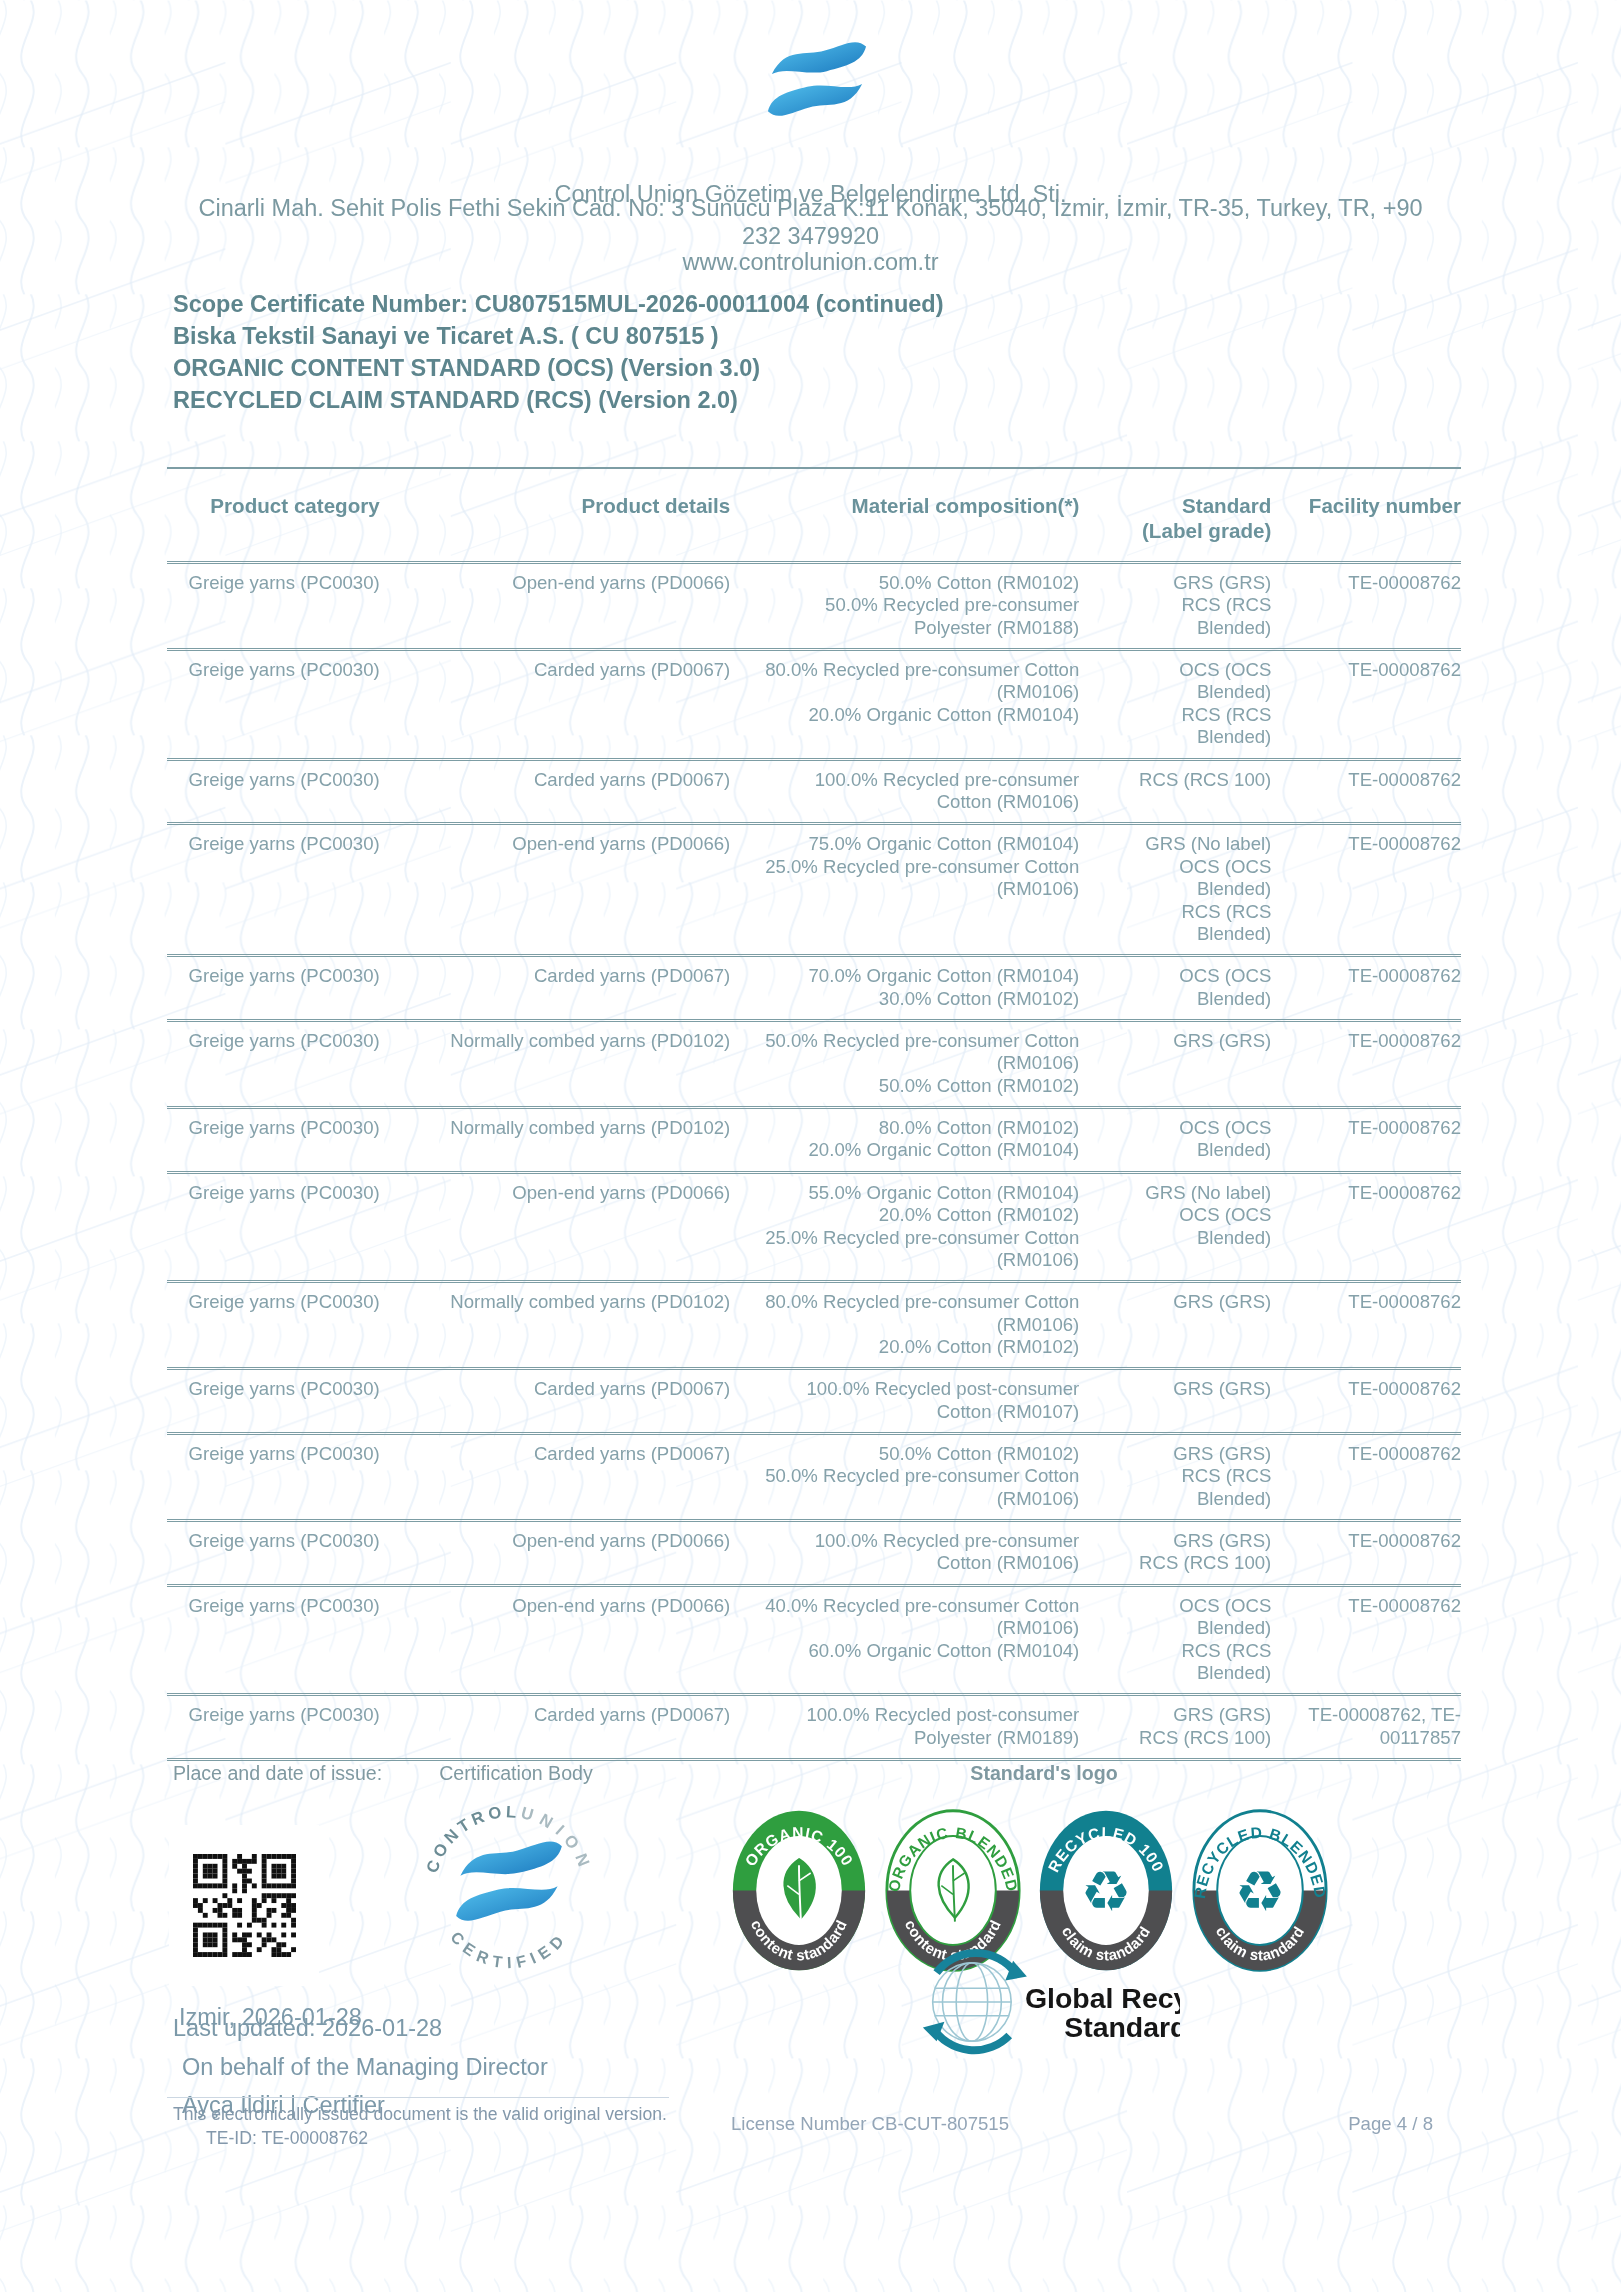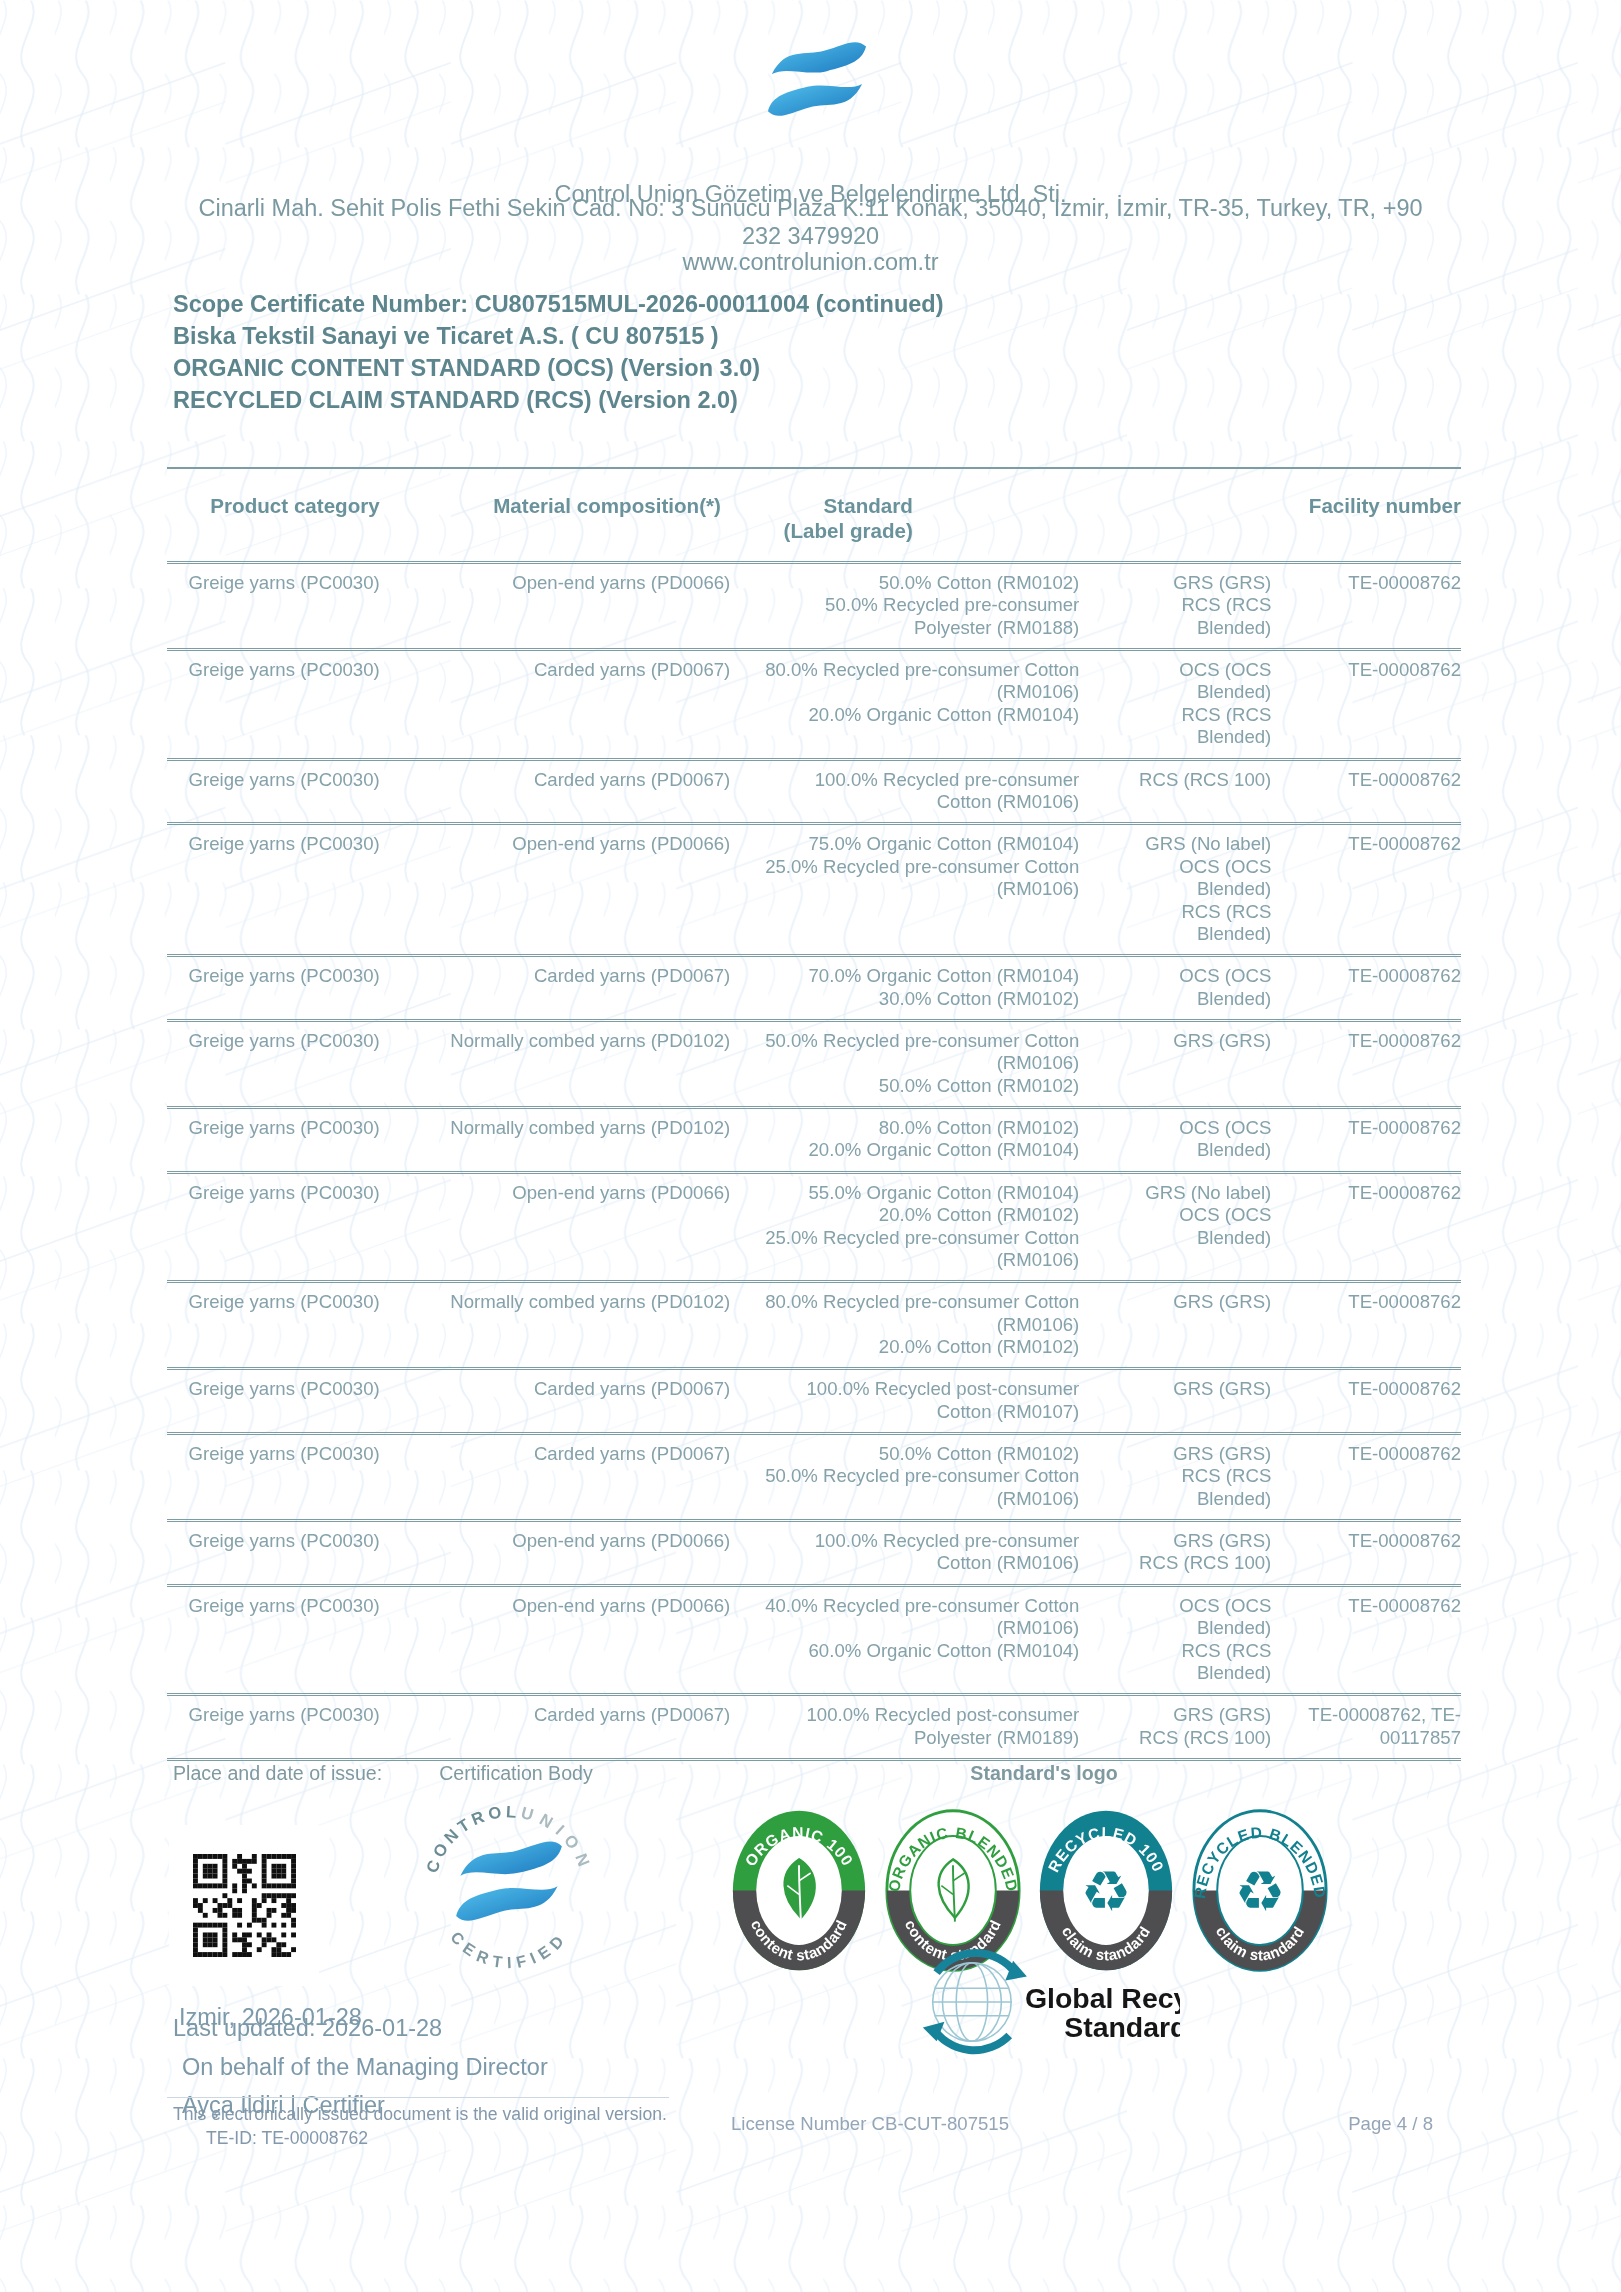--- a/index.html
+++ b/index.html
@@ -87,20 +87,21 @@
   <div class="abs certinfo">
     <div>Scope Certificate Number: CU807515MUL-2026-00011004 (continued)</div>
     <div>Biska Tekstil Sanayi ve Ticaret A.S. ( CU 807515 )</div>
     <div>ORGANIC CONTENT STANDARD (OCS) (Version 3.0)</div>
     <div>RECYCLED CLAIM STANDARD (RCS) (Version 2.0)</div>
   </div>
 
   <div class="abs tbl">
     <div class="thead">
       <div class="cell c1">Product category</div>
+      <div class="cell c2">Product details</div>
       <div class="cell c3">Material composition(*)</div>
       <div class="cell c4">
         <div>Standard</div>
         <div>(Label grade)</div>
       </div>
       <div class="cell c5">Facility number</div>
     </div>
     <div>
         <div class="trow">
           <div class="cell c1">Greige yarns (PC0030)</div>

